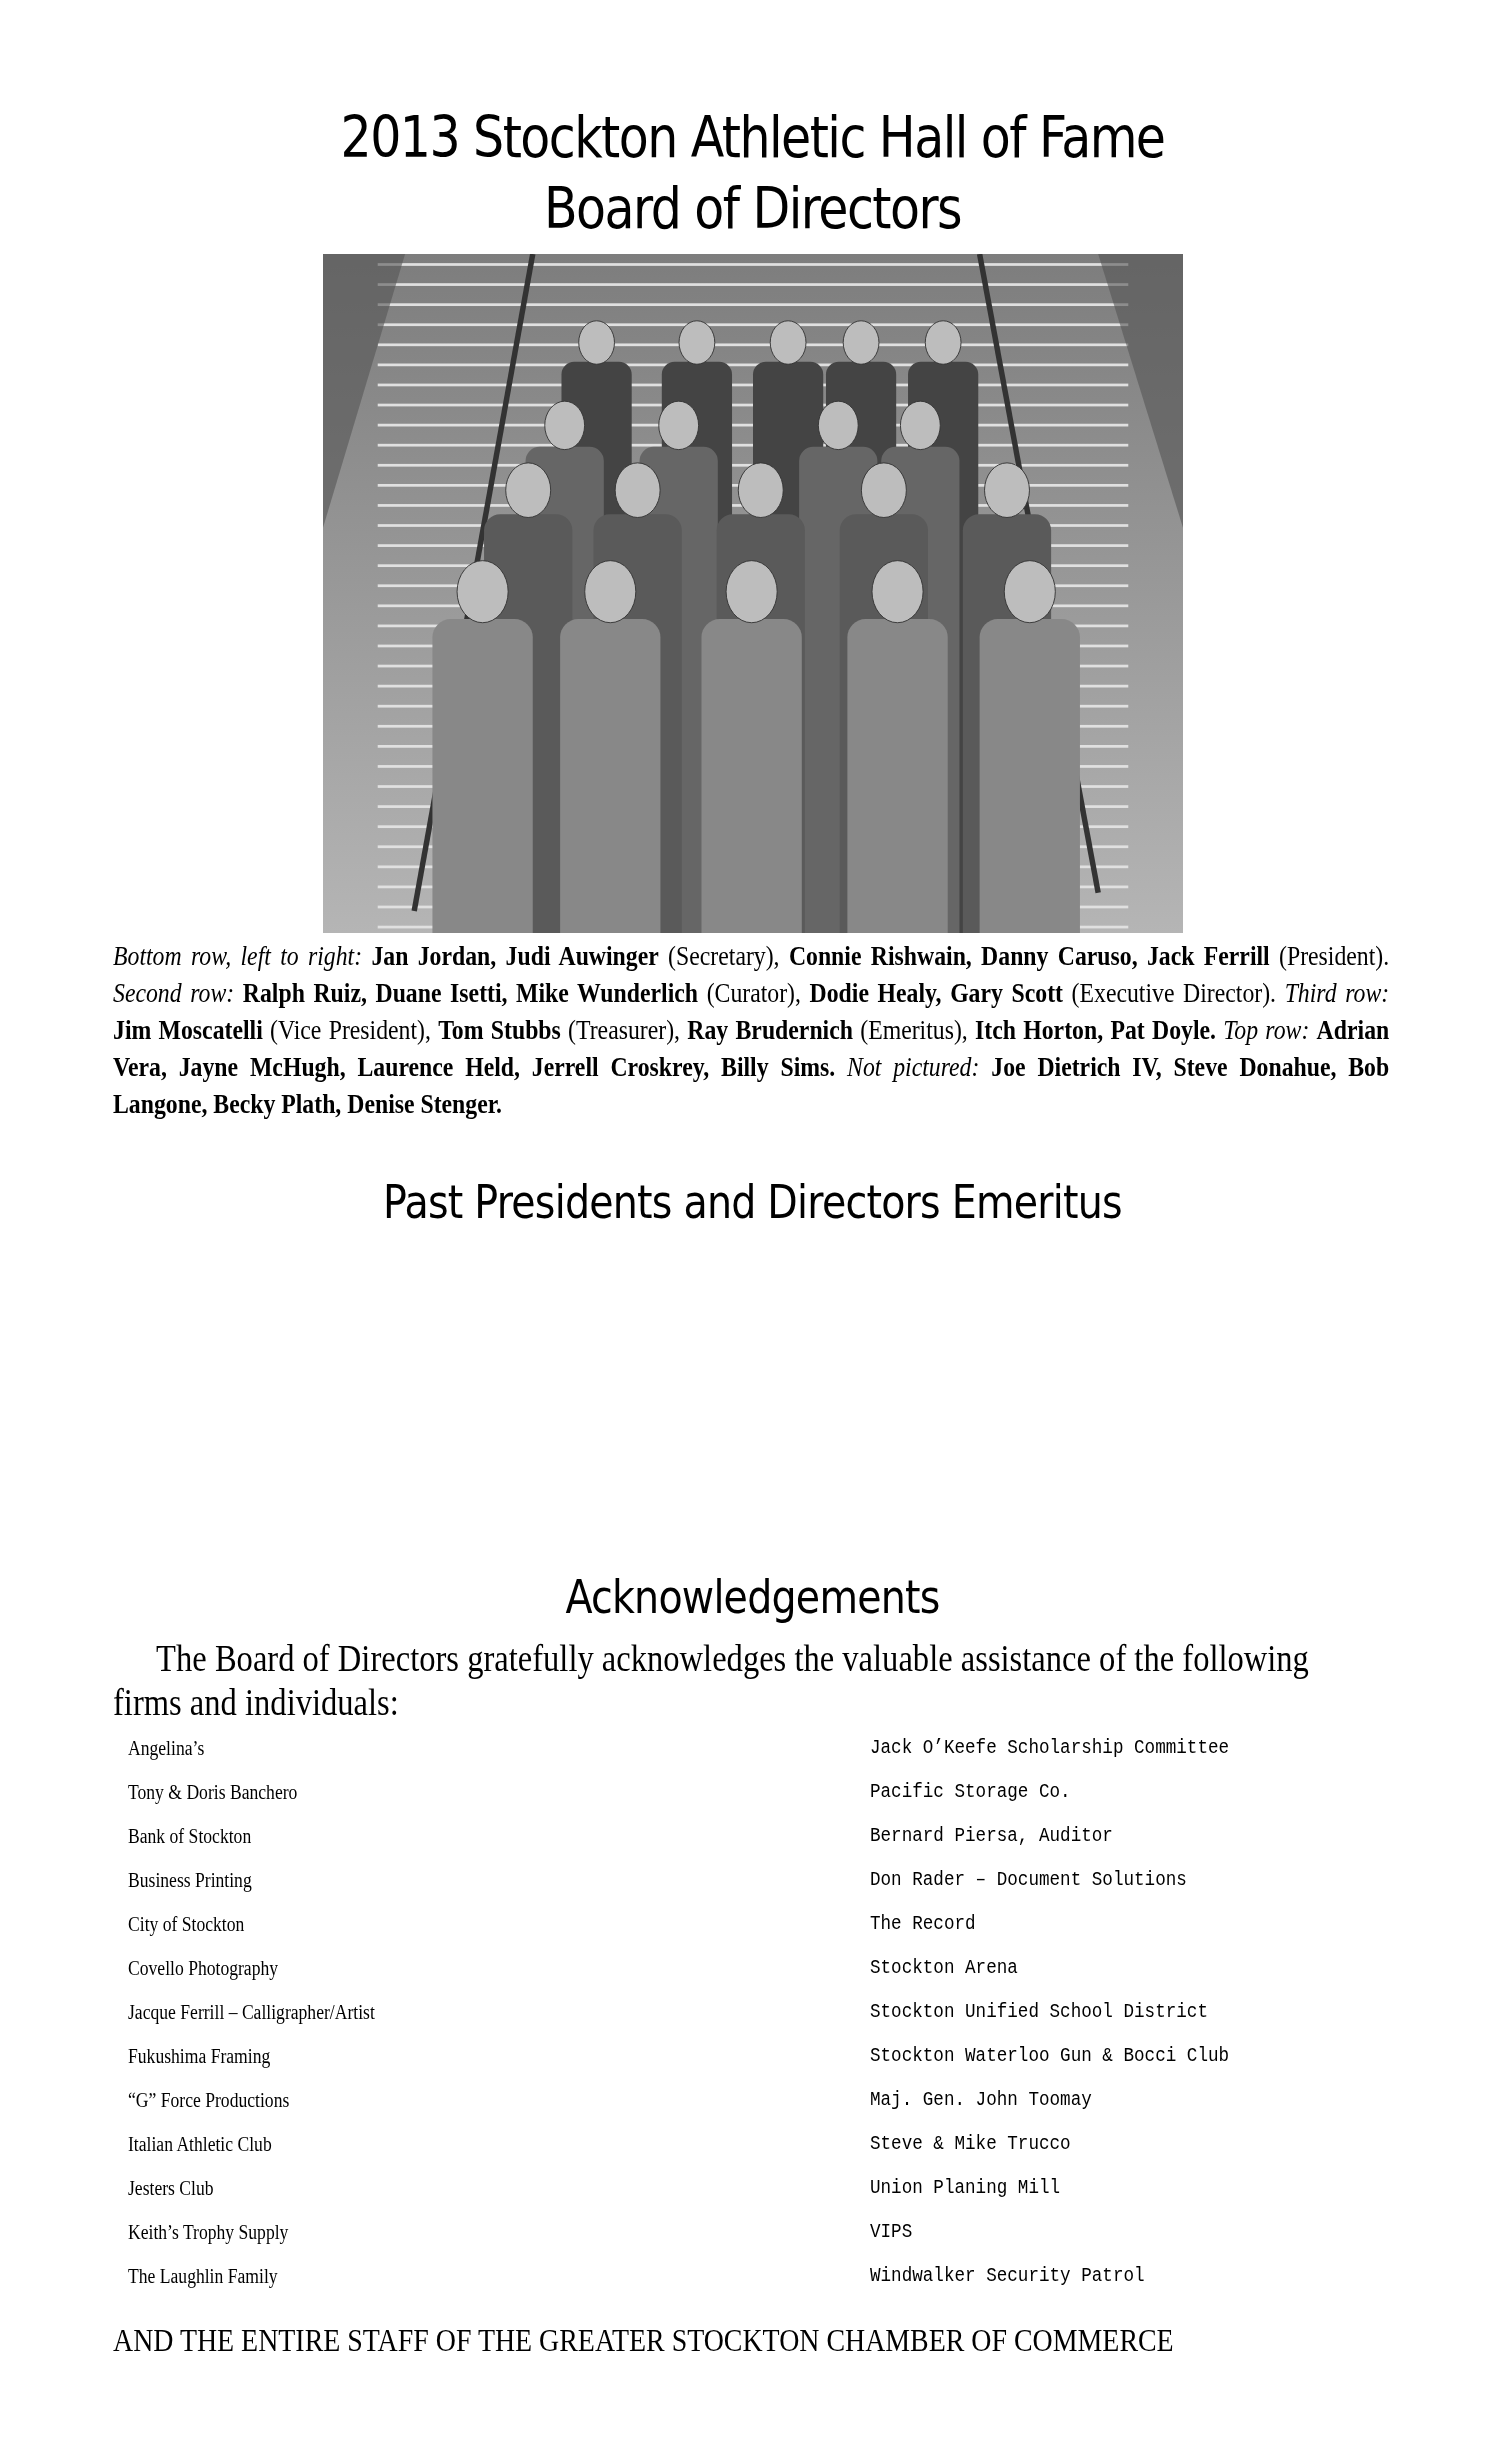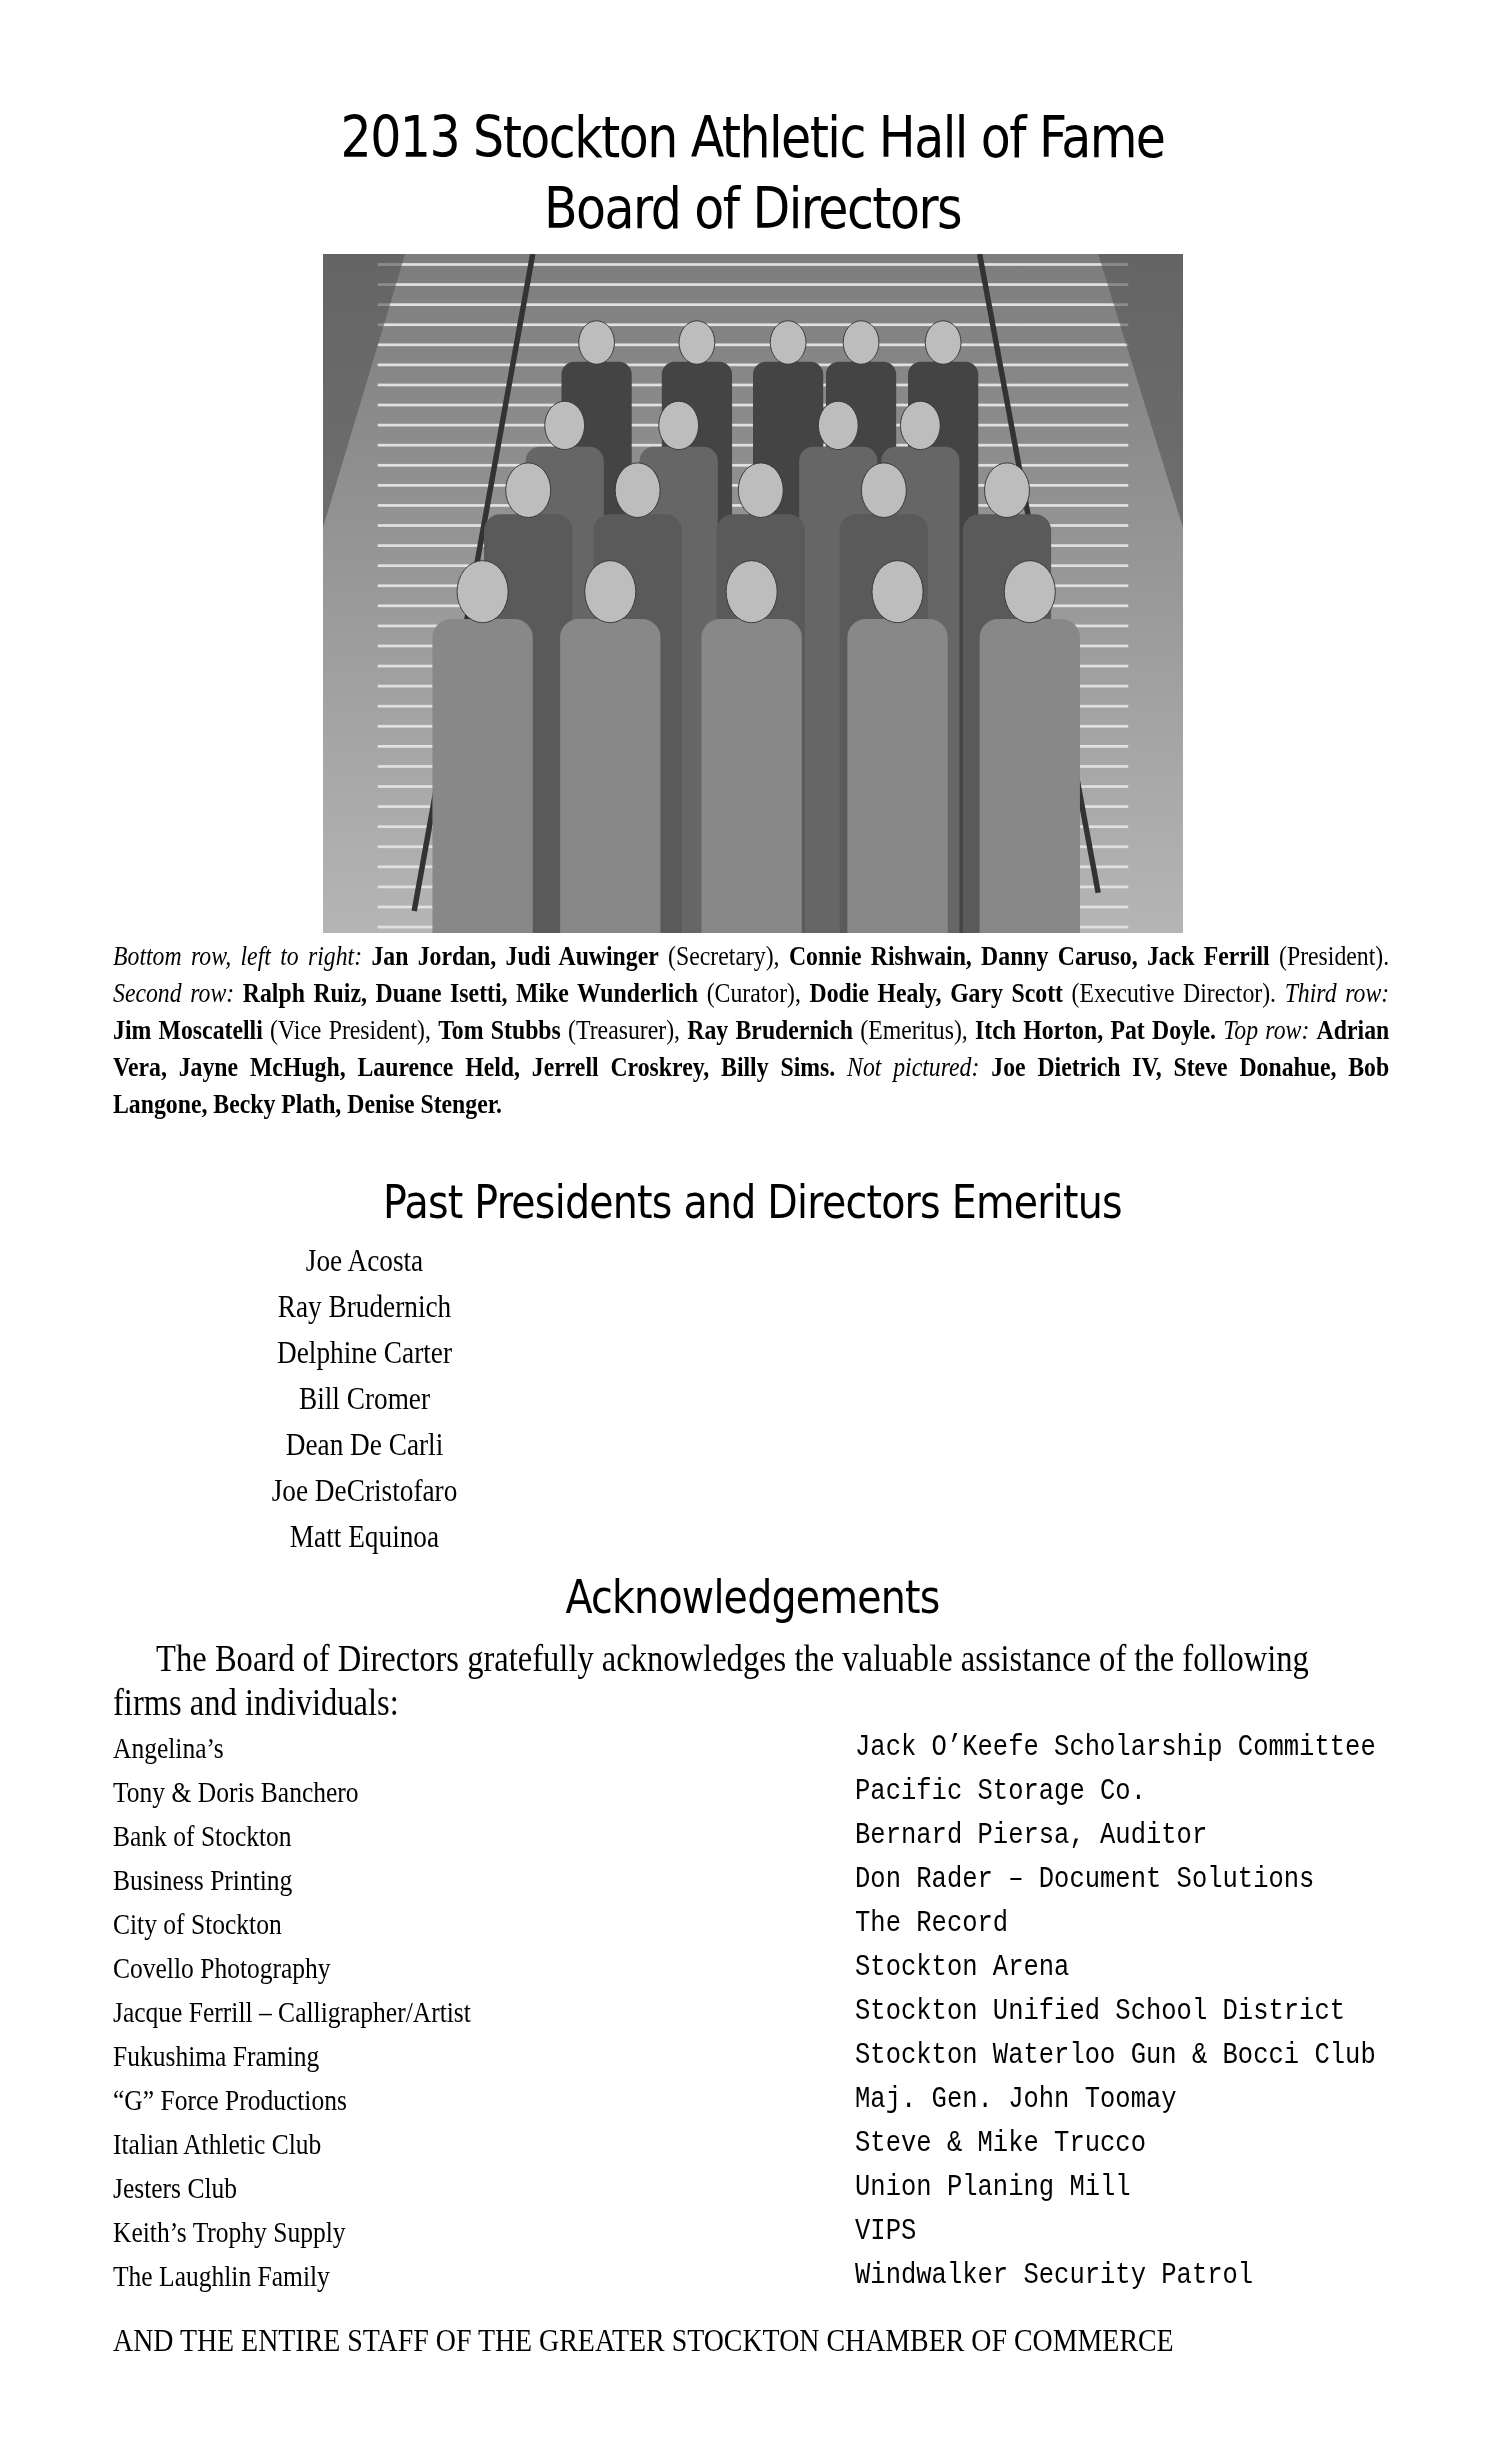--- a/index.html
+++ b/index.html
@@ -51,21 +51,21 @@
 
   .ack-intro {
     position: absolute; left: 113px; top: 1637px; width: 1277px;
     font-family: Liberation Serif, serif; font-size: 37px; line-height: 44px;
   }
   .ack-intro span { display: block; transform: scaleX(0.88); transform-origin: left top; white-space: nowrap; }
   .ack-intro .indent { padding-left: 49px; }
 
   .ack-col {
     position: absolute; top: 1726px;
-    font-family: "Liberation Serif", serif; font-size: 29px; line-height: 44px;
+    font-family: "Liberation Serif", serif; font-size: 20px; line-height: 44px; margin-left: 15px;
   }
   .ack-col div { transform: scaleX(0.88); transform-origin: left top; white-space: nowrap; }
   #ack-col-left { left: 113px; }
   #ack-col-right { left: 855px; font-family: Liberation Mono, monospace; }
 
   .footer {
     position: absolute; left: 113px; top: 2319px; white-space: nowrap;
     font-family: "Liberation Serif", serif; font-size: 31px; line-height: 44px;
     transform: scaleX(0.9); transform-origin: left top;
   }
@@ -203,29 +203,20 @@
           <ellipse cx="775" cy="370" rx="28" ry="34" fill="#bdbdbd" stroke="#333"></ellipse>
         </g>
       </g>
   </svg>
 </div>
 
 <div class="caption" id="caption"><i>Bottom row, left to right: </i><b>Jan Jordan, Judi Auwinger</b><span> (Secretary), </span><b>Connie Rishwain, Danny Caruso, Jack Ferrill</b><span> (President). </span><i>Second row: </i><b>Ralph Ruiz, Duane Isetti, Mike Wunderlich</b><span> (Curator), </span><b>Dodie Healy, Gary Scott</b><span> (Executive Director). </span><i>Third row: </i><b>Jim Moscatelli</b><span> (Vice President), </span><b>Tom Stubbs</b><span> (Treasurer), </span><b>Ray Brudernich</b><span> (Emeritus), </span><b>Itch Horton, Pat Doyle.</b><i> Top row: </i><b>Adrian Vera, Jayne McHugh, Laurence Held, Jerrell Croskrey, Billy Sims.</b><i> Not pictured: </i><b>Joe Dietrich IV, Steve Donahue, Bob Langone, Becky Plath, Denise Stenger.</b></div>
 
 <div id="past-heading" class="h2">Past Presidents and Directors Emeritus</div>
 <div class="past-cols">
-  <div class="past-col" id="past-col-0">
-      <div>Joe Acosta</div>
-      <div>Ray Brudernich</div>
-      <div>Delphine Carter</div>
-      <div>Bill Cromer</div>
-      <div>Dean De Carli</div>
-      <div>Joe DeCristofaro</div>
-      <div>Matt Equinoa</div>
-    </div>
 </div>
 
 <div id="ack-heading" class="h2">Acknowledgements</div>
 <div class="ack-intro">
   <span class="indent">The Board of Directors gratefully acknowledges the valuable assistance of the following</span>
   <span>firms and individuals:</span>
 </div>
 <div class="ack-col" id="ack-col-left">
     <div>Angelina’s</div>
     <div>Tony &amp; Doris Banchero</div>

